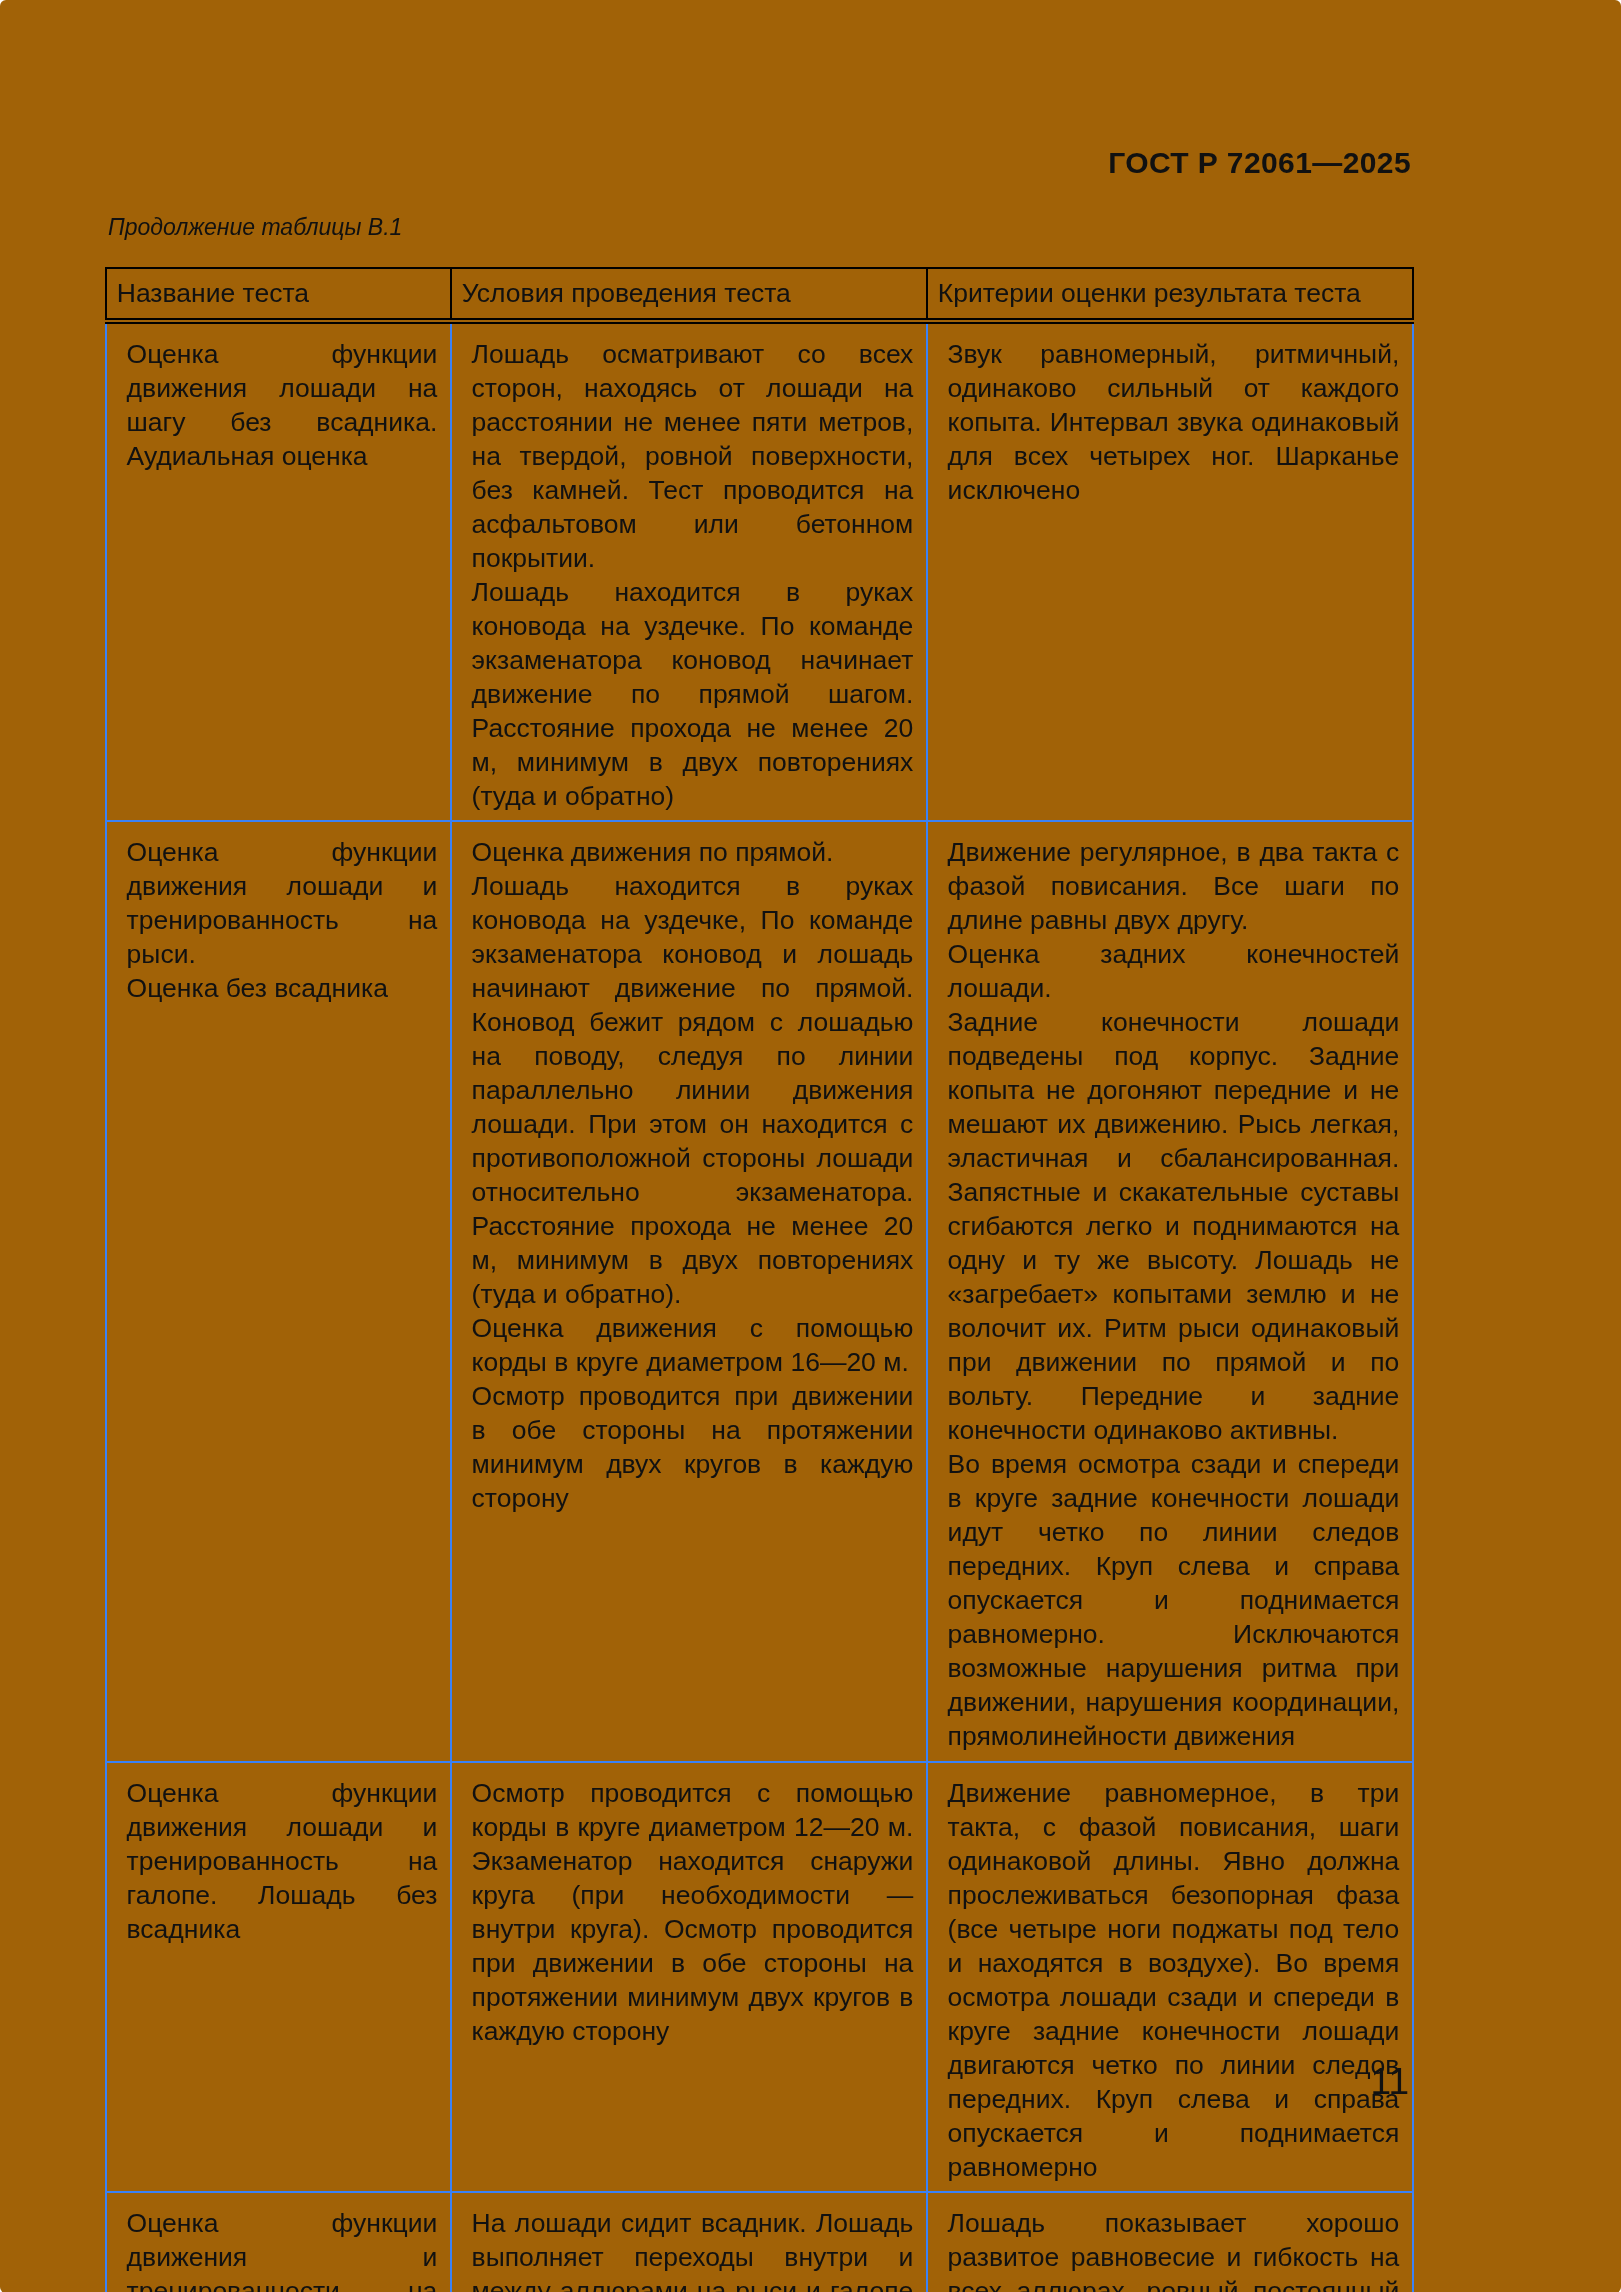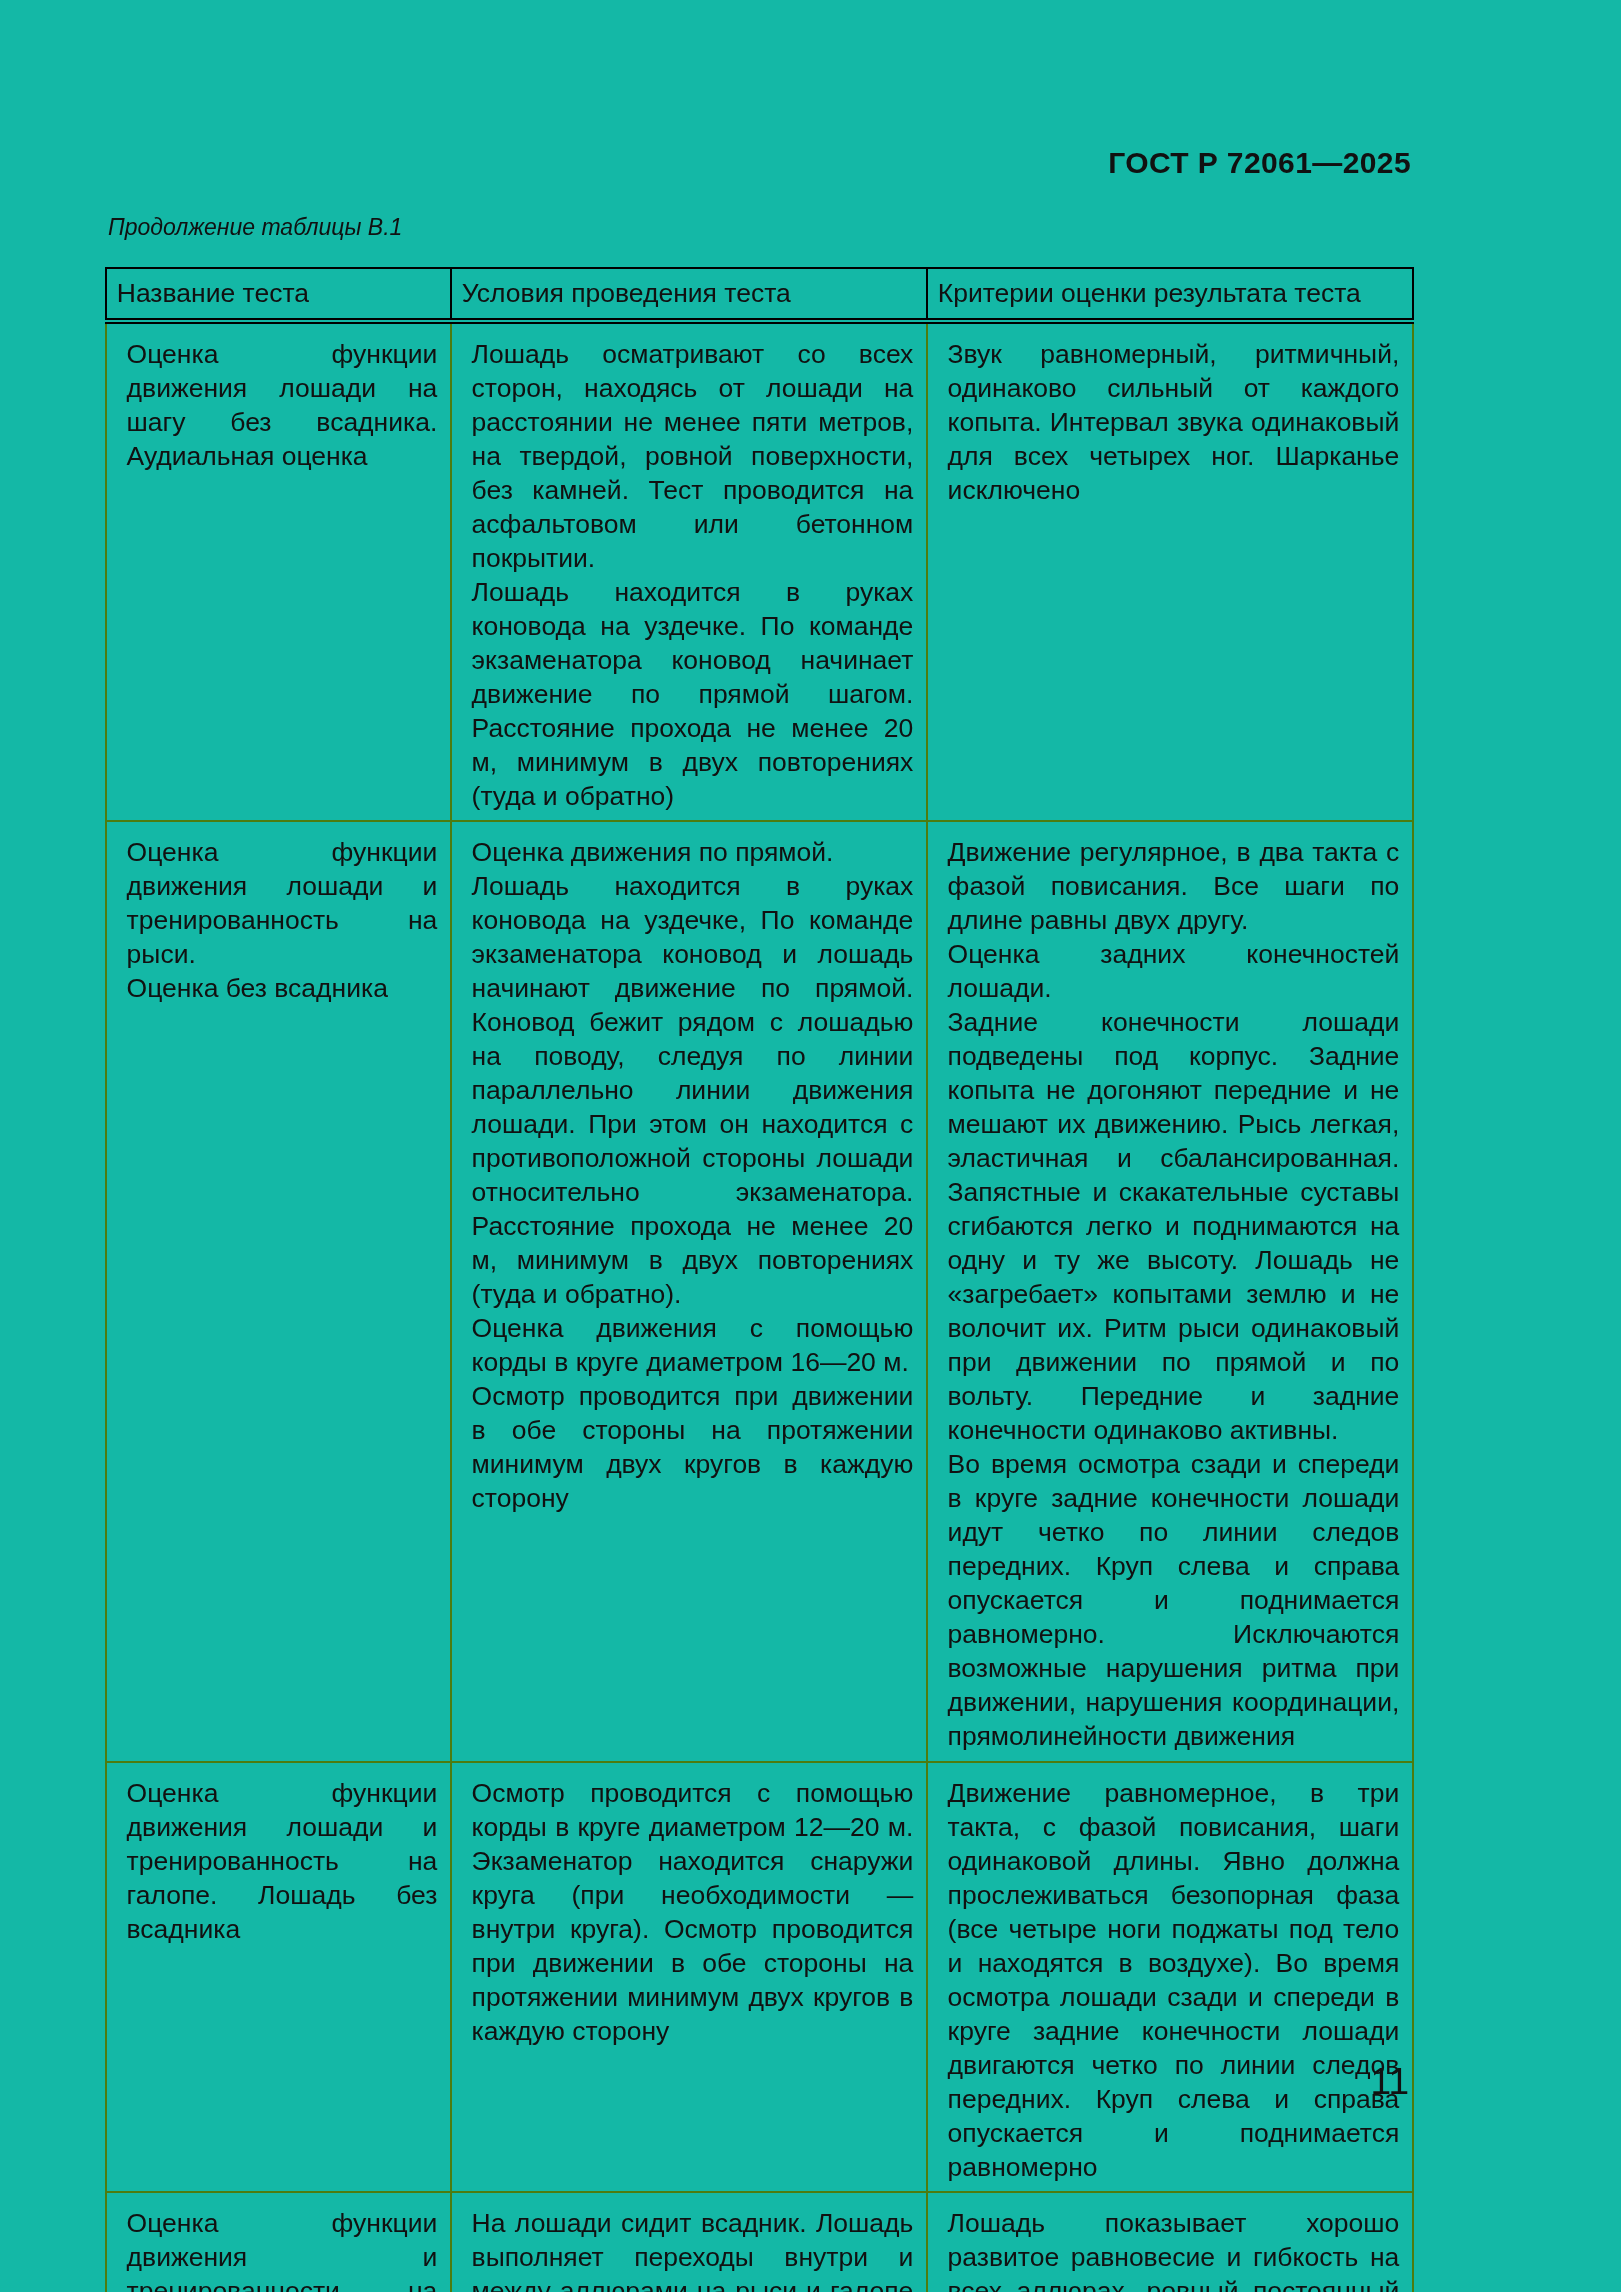--- a/index.html
+++ b/index.html
@@ -1,22 +1,23 @@
 <!DOCTYPE html>
 <html lang="ru"><head>
 <meta charset="utf-8">
 <style>
   html,body { margin:0; padding:0; background:#ffffff; }
   .page {
     position:relative;
     width:1621px; height:2293px;
-    background:#14b8a6;
+    background:#a16207;
     color:#111111;
     font-family:"Liberation Sans", sans-serif;
     overflow:hidden;
+    border-radius:6px;
   }
   .doc-code {
     position:absolute;
     top:146px; right:210px;
     font-size:30px;
     font-weight:bold;
     letter-spacing:0.4px;
     white-space:nowrap;
   }
   .table-caption {
@@ -37,21 +38,21 @@
     border:2px solid #000;
     border-bottom:6.9px double #000;
     height:45px;
     font-size:26.5px;
     font-weight:normal;
     text-align:left;
     vertical-align:middle;
     padding:2px 9.8px;
   }
   table.b1 td {
-    border:2px solid #4d7c0f;
+    border:2px solid #3b82f6;
     vertical-align:top;
     font-size:26.5px;
     line-height:34px;
     text-align:justify;
     padding:12.7px 12.7px 7.8px 19.6px;
   }
   table.b1 td p { margin:0; }
   .page-number {
     position:absolute;
     top:2061px; right:212px;

